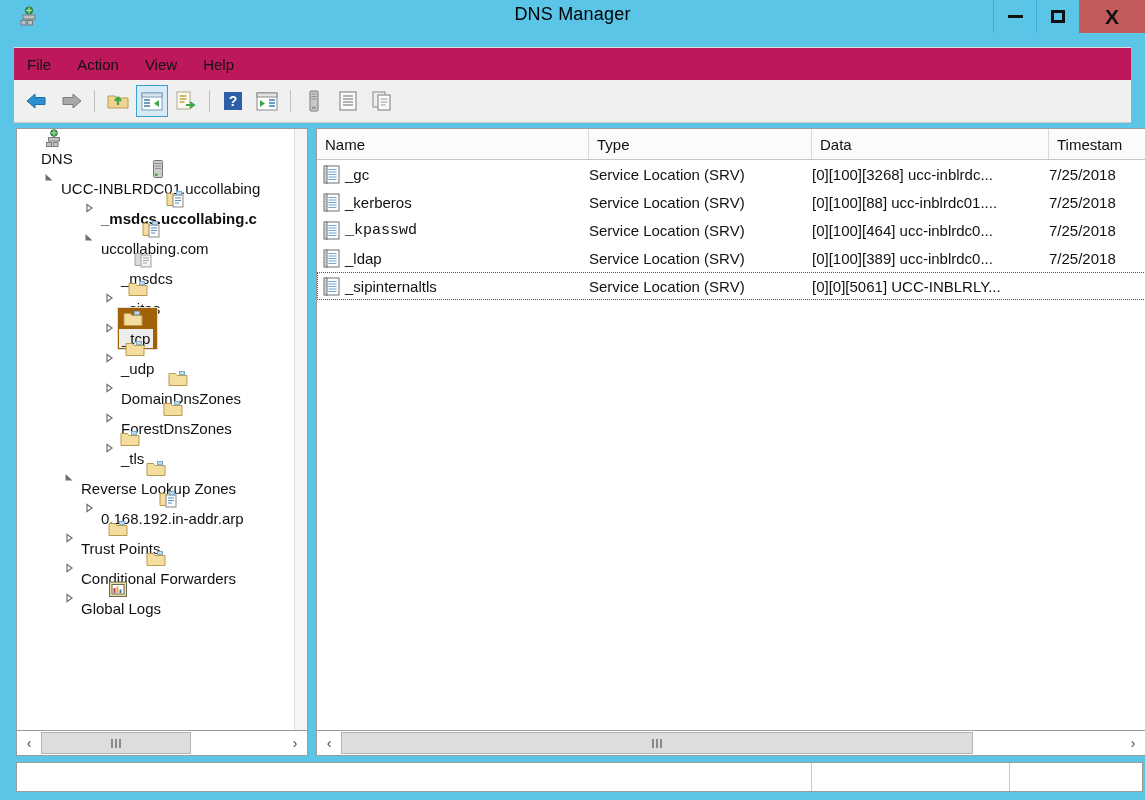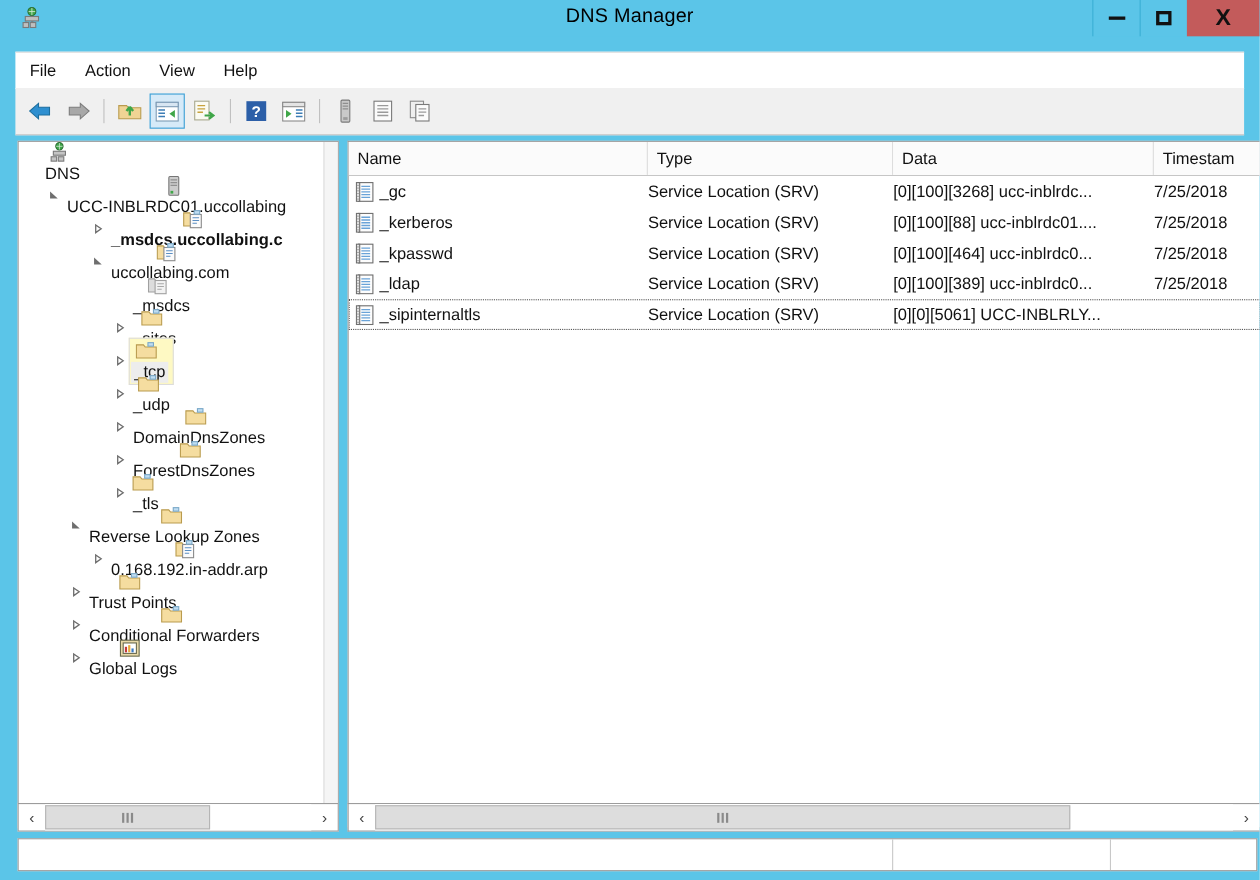--- a/index.html
+++ b/index.html
@@ -24,21 +24,21 @@
   .ctrl.min{background:#5BC5E8;}
   .ctrl.max{background:#5BC5E8;}
   .ctrl.close{background:#C35B5B;width:66px;border-left:none;}
   .glyph-min{width:15px;height:3px;background:#111;}
   .glyph-max{width:14px;height:13px;border:3px solid #111;box-sizing:border-box;}
   .glyph-close{font-size:21px;font-weight:bold;color:#111;line-height:1;
                font-family:"Liberation Sans",sans-serif;}
 
   
   .menubar{position:absolute;left:14px;top:47px;width:1117px;height:33px;
-           background:#ffffff;border-top:1px solid #DDD;display:flex;align-items:center;}
+           background:#be185d;border-top:1px solid #DDD;display:flex;align-items:center;}
   .menu-item{padding:4px 13px;font-size:15px;color:#111;cursor:default;}
 
   
   .toolbar{position:absolute;left:14px;top:80px;width:1117px;height:43px;
            background:#F0F0F0;border-bottom:1px solid #C8C8C8;
            display:flex;align-items:center;padding-left:6px;box-sizing:border-box;}
   .tb-btn{width:32px;height:32px;display:flex;align-items:center;justify-content:center;
           margin:0 1px;cursor:default;border:1px solid transparent;box-sizing:border-box;}
   .tb-btn.active{border:1px solid #3C9FD4;background:#D6EAF8;}
   .tb-sep{width:1px;height:22px;background:#C0C0C0;margin:0 6px;}
@@ -49,21 +49,21 @@
   .pane-list{position:absolute;left:316px;top:128px;width:829px;height:625px;
              background:#fff;border:1px solid #9C9C9C;border-right:none;box-sizing:border-box;overflow:hidden;}
 
   
   .tree{position:absolute;left:0;top:0;right:12px;top:4px;font-size:15px;color:#111;}
   .tnode{position:relative;height:30px;display:flex;align-items:center;white-space:nowrap;cursor:default;}
   .tnode .twist{width:16px;height:30px;display:flex;align-items:center;justify-content:center;flex:none;}
   .tnode .ticon{width:20px;height:20px;flex:none;margin-right:6px;}
   .tnode .tlabel{font-size:15px;color:#111;padding:1px 3px;}
   .tnode.selected .tlabel{background:#EDEDED;}
-  .tnode.selected .selwrap{background:#fef9c3;border:1px solid #DCDCDC;}
+  .tnode.selected .selwrap{background:#a16207;border:1px solid #DCDCDC;}
   .selwrap{display:flex;align-items:center;padding:1px 4px 1px 1px;box-sizing:border-box;flex-direction:column;}
   .tree-scroll-v{position:absolute;right:0;top:0;width:12px;height:601px;background:#F5F5F5;border-left:1px solid #DCDCDC;}
 
   
   .lhead{position:absolute;left:0;top:0;width:829px;height:30px;background:#fff;
          border-bottom:1px solid #C6C6C6;display:flex;}
   .lhcell{height:30px;display:flex;align-items:center;padding-left:8px;box-sizing:border-box;
           font-size:15px;color:#111;border-right:1px solid #DADADA;background:#FBFBFB;cursor:default;}
   .lrow{position:relative;height:28px;display:flex;align-items:center;font-size:15px;color:#111;cursor:default;}
   .lrow.focus{outline:1px dotted #555;outline-offset:-1px;}
@@ -463,21 +463,21 @@
                 <rect x="1" y="1" width="3" height="17" fill="#E6E6E6" stroke="#6E6E6E"></rect>
                 <path d="M1.5 3.5h2M1.5 6h2M1.5 8.5h2M1.5 11h2M1.5 13.5h2M1.5 16h2" stroke="#9A9A9A" stroke-width=".8"></path>
               </svg></span>
             <span>_kerberos</span>
           </div>
           <div class="lcell" style="width: 223px; padding-left: 0px;">Service Location (SRV)</div>
           <div class="lcell" style="width: 237px; padding-left: 0px;">[0][100][88] ucc-inblrdc01....</div>
           <div class="lcell" style="width: 97px; padding-left: 0px;">7/25/2018</div>
         </div>
         <div class="lrow">
-          <div class="lcell" style="width: 272px;">
+          <div class="lcell" style="width: 272px; font-family: Liberation Mono, monospace;">
             <span class="rec-icon"><svg width="17" height="19" viewBox="0 0 17 19">
                 <rect x="3" y="1" width="13" height="17" fill="#FDFDFD" stroke="#6E6E6E"></rect>
                 <path d="M5.5 4.5h8M5.5 7h8M5.5 9.5h8M5.5 12h8M5.5 14.5h8" stroke="#6AA3D8" stroke-width="1.2"></path>
                 <rect x="1" y="1" width="3" height="17" fill="#E6E6E6" stroke="#6E6E6E"></rect>
                 <path d="M1.5 3.5h2M1.5 6h2M1.5 8.5h2M1.5 11h2M1.5 13.5h2M1.5 16h2" stroke="#9A9A9A" stroke-width=".8"></path>
               </svg></span>
             <span>_kpasswd</span>
           </div>
           <div class="lcell" style="width: 223px; padding-left: 0px;">Service Location (SRV)</div>
           <div class="lcell" style="width: 237px; padding-left: 0px;">[0][100][464] ucc-inblrdc0...</div>

